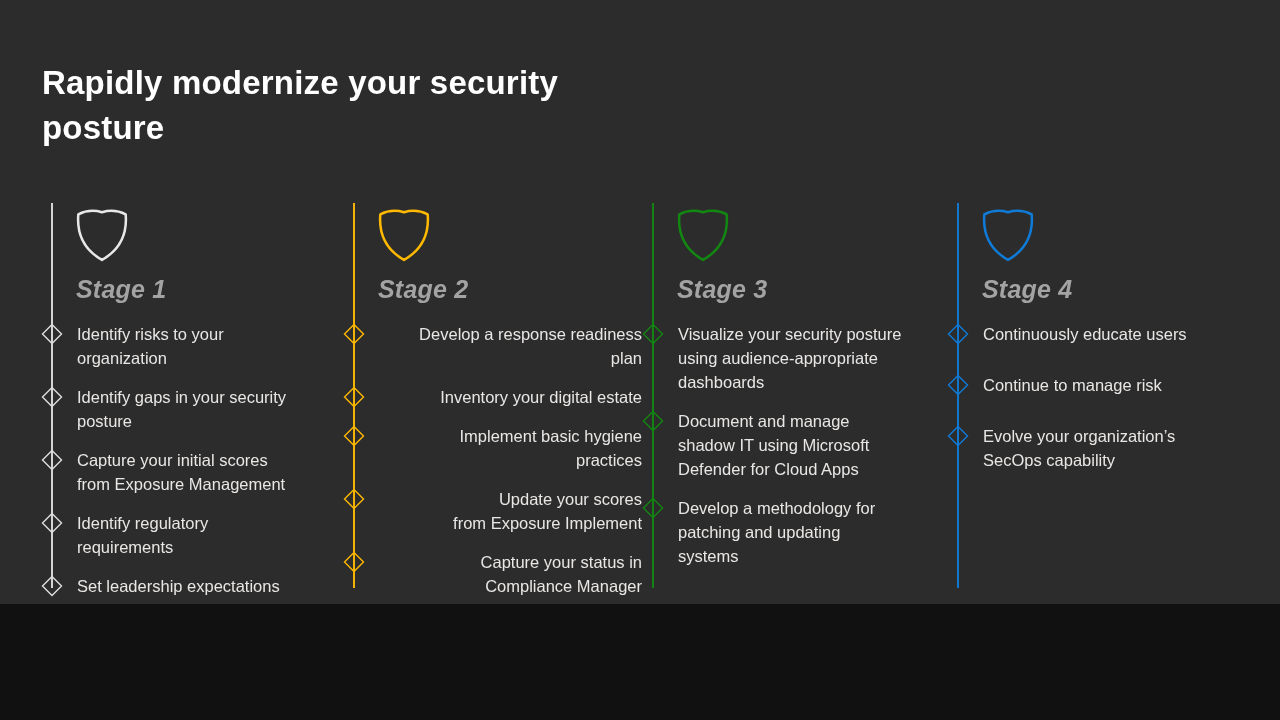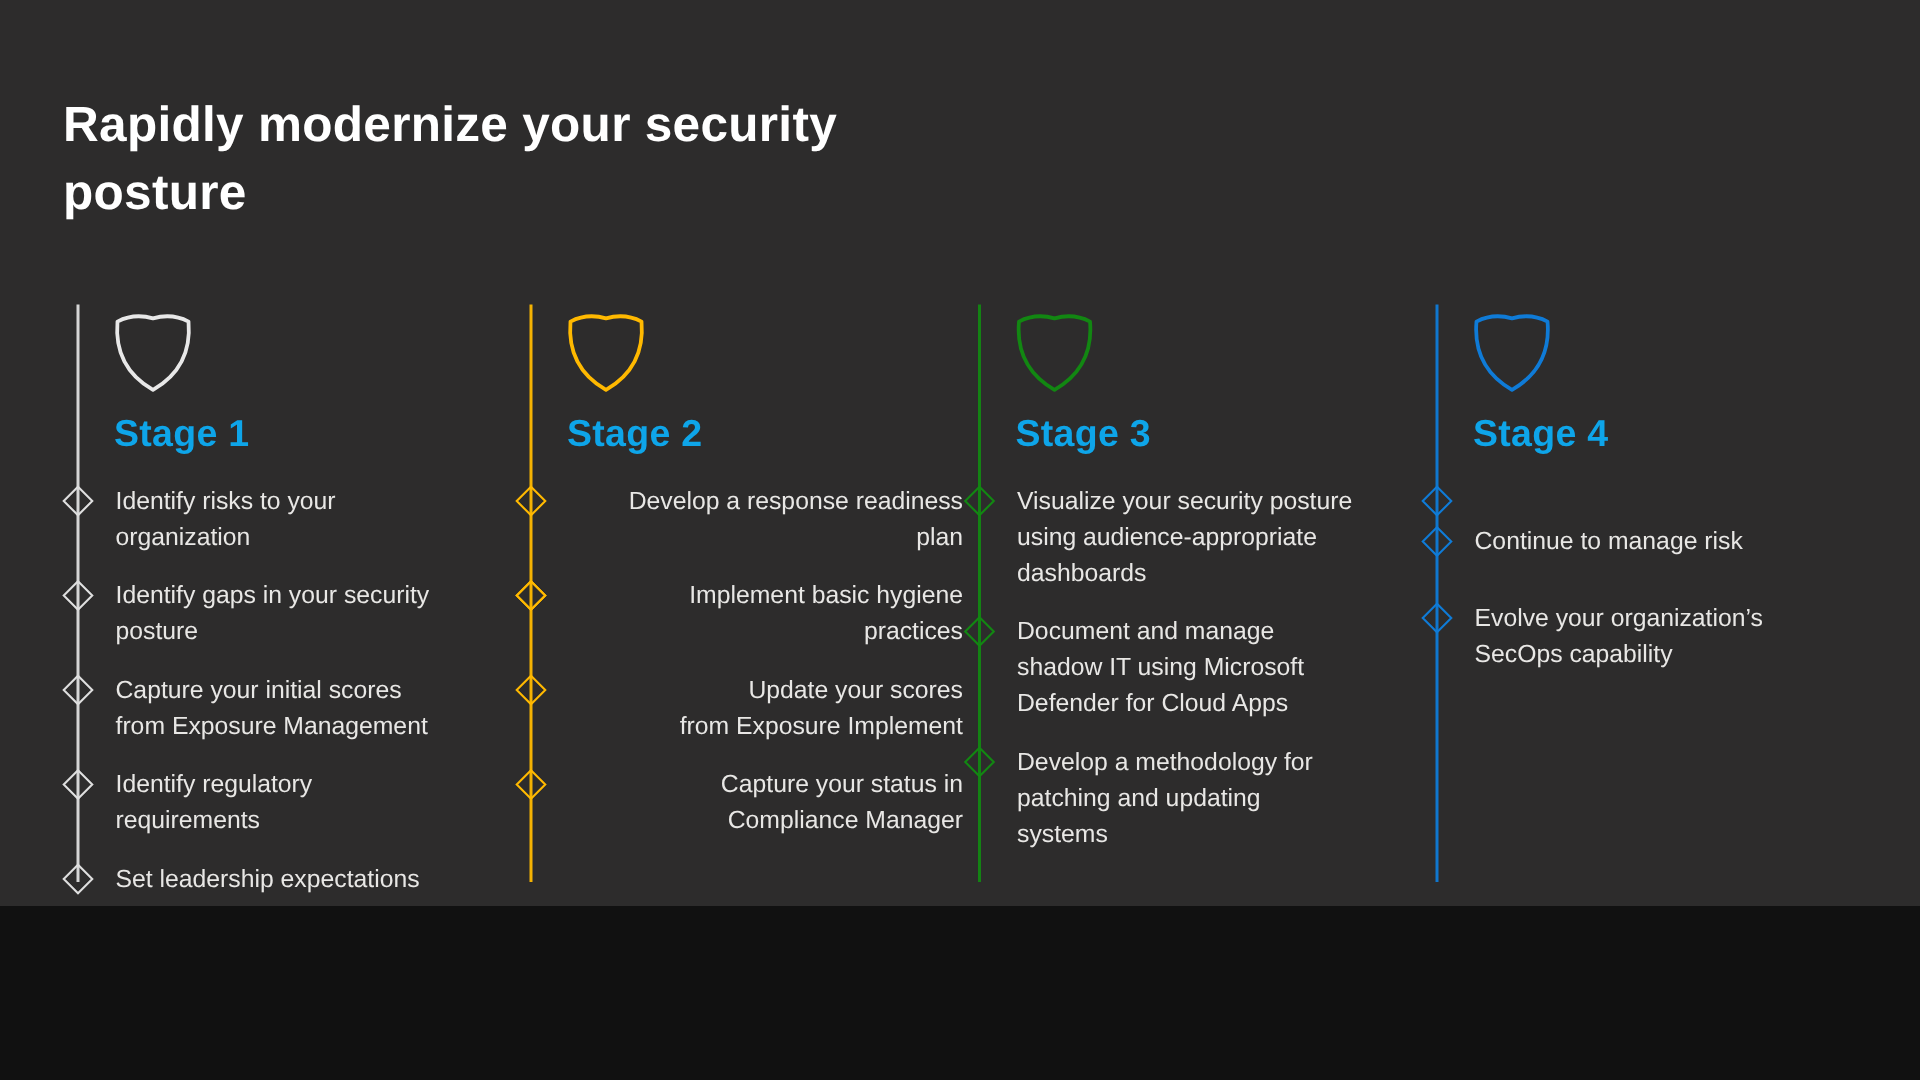--- a/index.html
+++ b/index.html
@@ -20,21 +20,21 @@
   .stage.s2{left:342px;text-align:right;}
   .stage.s3{left:641px;}
   .stage.s4{left:946px;}
   .vline{
     position:absolute;left:11px;top:0;width:1.6px;height:385px;
     background:var(--accent);opacity:0.95;
   }
   .shield{position:absolute;left:33px;top:3px;color:var(--accent);}
   .stage-label{
     position:absolute;left:36px;top:72px;margin:0;
-    font-size:25px;font-weight:700;color:#0ea5e9;letter-spacing:0.2px;
+    font-size:25px;font-weight:700;color:#a3a3a3;letter-spacing:0.2px;font-style:italic;
   }
   .items{
     position:absolute;left:0;top:119px;margin:0;padding:0;list-style:none;
     width:300px;
   }
   .item{
     position:relative;padding-left:37px;margin:0 0 15px 0;
     font-size:16.5px;line-height:24px;color:#e8e7e5;
   }
   .stage.s4 .item{margin-bottom:27px;}
@@ -119,20 +119,21 @@
         <svg class="diamond" width="22" height="22" viewBox="0 0 22 22">
             <path d="M11 1.5 L20.5 11 L11 20.5 L1.5 11 Z" fill="none" stroke="currentColor" stroke-width="1.4"></path>
           </svg>
         <span class="item-text">Develop a response readiness
 plan</span>
       </li>
       <li class="item">
         <svg class="diamond" width="22" height="22" viewBox="0 0 22 22">
             <path d="M11 1.5 L20.5 11 L11 20.5 L1.5 11 Z" fill="none" stroke="currentColor" stroke-width="1.4"></path>
           </svg>
+        <span class="item-text">Inventory your digital estate</span>
       </li>
       <li class="item">
         <svg class="diamond" width="22" height="22" viewBox="0 0 22 22">
             <path d="M11 1.5 L20.5 11 L11 20.5 L1.5 11 Z" fill="none" stroke="currentColor" stroke-width="1.4"></path>
           </svg>
         <span class="item-text">Implement basic hygiene
 practices</span>
       </li>
       <li class="item">
         <svg class="diamond" width="22" height="22" viewBox="0 0 22 22">
@@ -189,20 +190,21 @@
     <div class="vline"></div>
     <svg class="shield" width="58" height="57" viewBox="0 0 60 58">
       <path d="M5.5 8.2 Q17 2.2 30 6 Q43 2.2 54.5 8.2 C56 26 50.5 43.5 30 55.3 C9.5 43.5 4 26 5.5 8.2 Z" fill="none" stroke="currentColor" stroke-width="2.6" stroke-linejoin="round"></path>
     </svg>
     <h2 class="stage-label">Stage 4</h2>
     <ul class="items">
       <li class="item">
         <svg class="diamond" width="22" height="22" viewBox="0 0 22 22">
             <path d="M11 1.5 L20.5 11 L11 20.5 L1.5 11 Z" fill="none" stroke="currentColor" stroke-width="1.4"></path>
           </svg>
+        <span class="item-text">Continuously educate users</span>
       </li>
       <li class="item">
         <svg class="diamond" width="22" height="22" viewBox="0 0 22 22">
             <path d="M11 1.5 L20.5 11 L11 20.5 L1.5 11 Z" fill="none" stroke="currentColor" stroke-width="1.4"></path>
           </svg>
         <span class="item-text">Continue to manage risk</span>
       </li>
       <li class="item">
         <svg class="diamond" width="22" height="22" viewBox="0 0 22 22">
             <path d="M11 1.5 L20.5 11 L11 20.5 L1.5 11 Z" fill="none" stroke="currentColor" stroke-width="1.4"></path>

